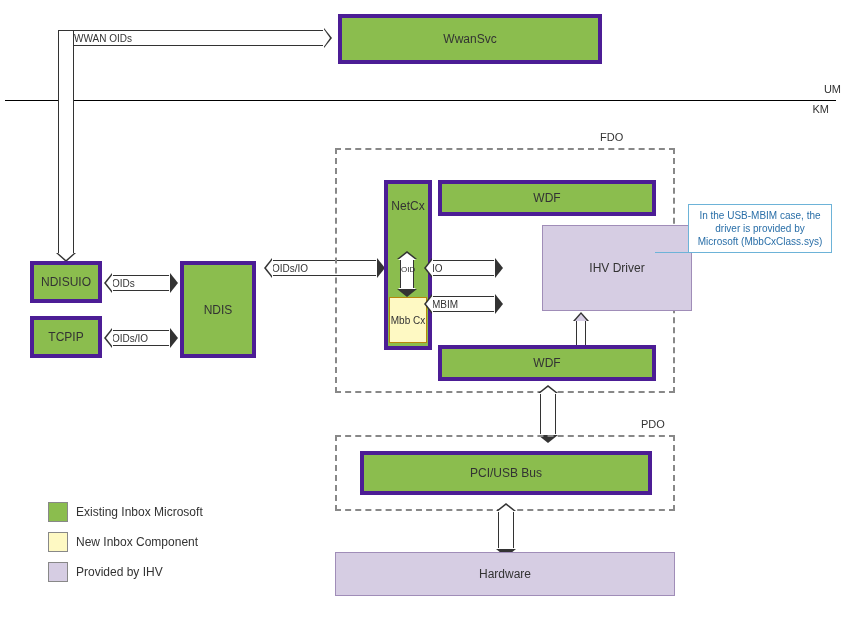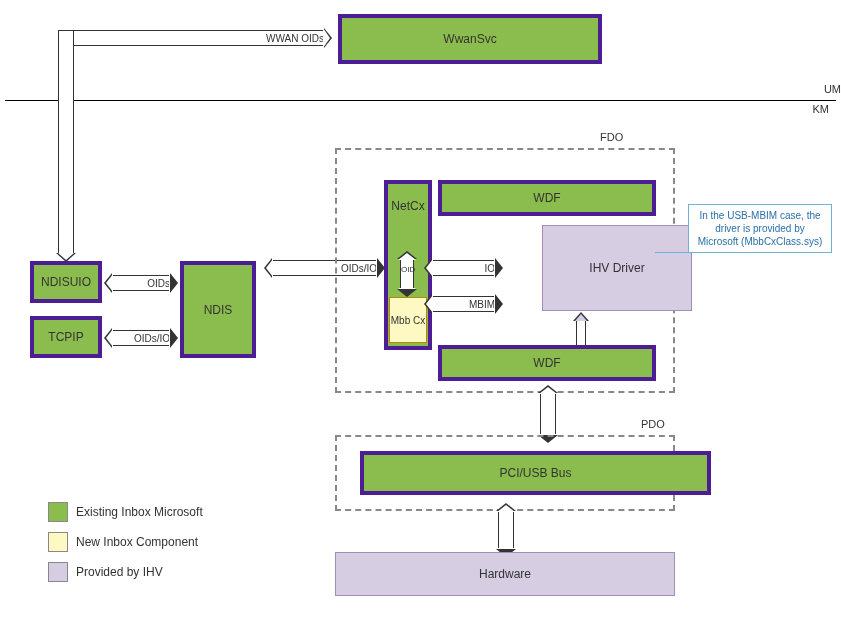--- a/index.html
+++ b/index.html
@@ -62,21 +62,21 @@
   }
   
   .h-arrow {
     position: absolute;
     height: 16px;
     background: #fff;
     border-top: 1px solid #333;
     border-bottom: 1px solid #333;
     display: flex;
     align-items: center;
-    justify-content: flex-end;
+    justify-content: flex-start;
     font-size: 10px;
   }
   .h-arrow::before, .h-arrow::after {
     content: "";
     position: absolute;
     width: 0; height: 0;
     border-top: 10px solid transparent;
     border-bottom: 10px solid transparent;
   }
   .h-arrow.right::before {
@@ -247,21 +247,21 @@
 </div>
 <div style="position:absolute; left:655px; top:252px; width:33px; height:1px; background:#6db3d8;"></div>
 
 <div class="v-arrow both" style="left:540px; top:393px; height:42px;">
   <span class="inner-t"></span>
     <span class="inner-b"></span>
 </div>
 
 <div class="dashed-container" style="left:335px; top:435px; width:340px; height:76px;"></div>
 <div class="label" style="left:600px; top:418px;padding-left:41px;">PDO</div>
-<div class="box green" style="left:360px; top:451px; width:351px; height:44px;">
+<div class="box green" style="left:360px; top:451px; width:292px; height:44px;">
   <span>PCI/USB Bus</span>
 </div>
 
 <div class="v-arrow both" style="left:498px; top:511px; height:38px;">
   <span class="inner-t"></span>
     <span class="inner-b"></span>
 </div>
 
 <div class="box purple" style="left:335px; top:552px; width:340px; height:44px;">
   <span>Hardware</span>

